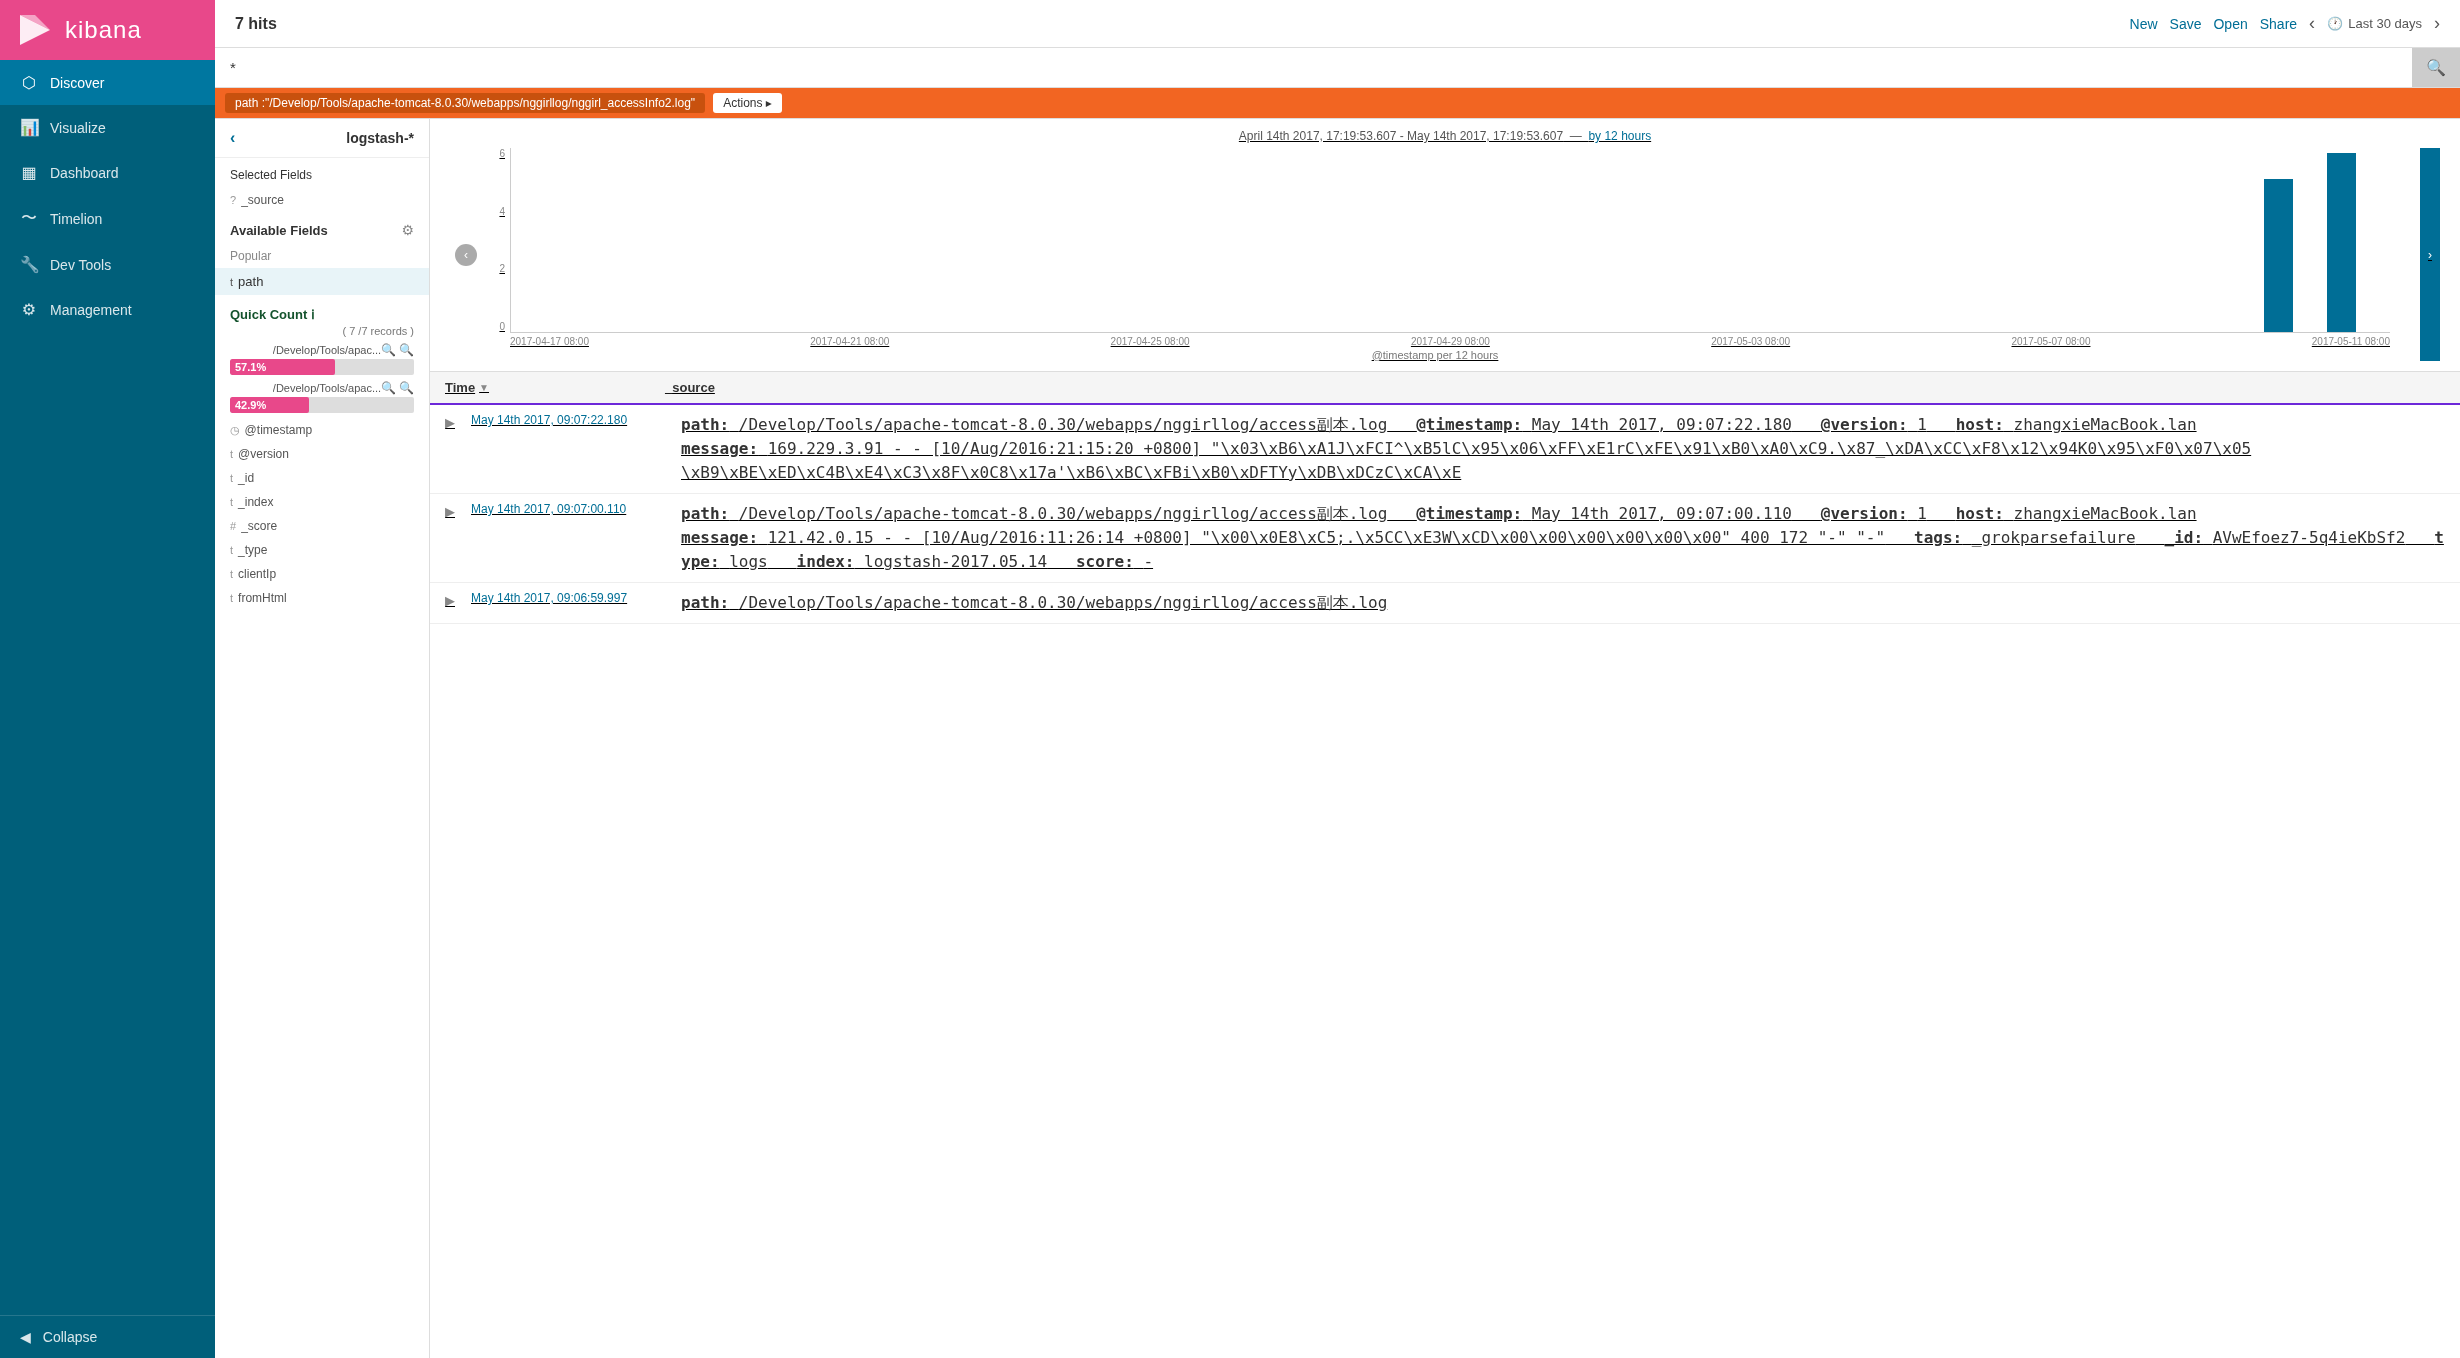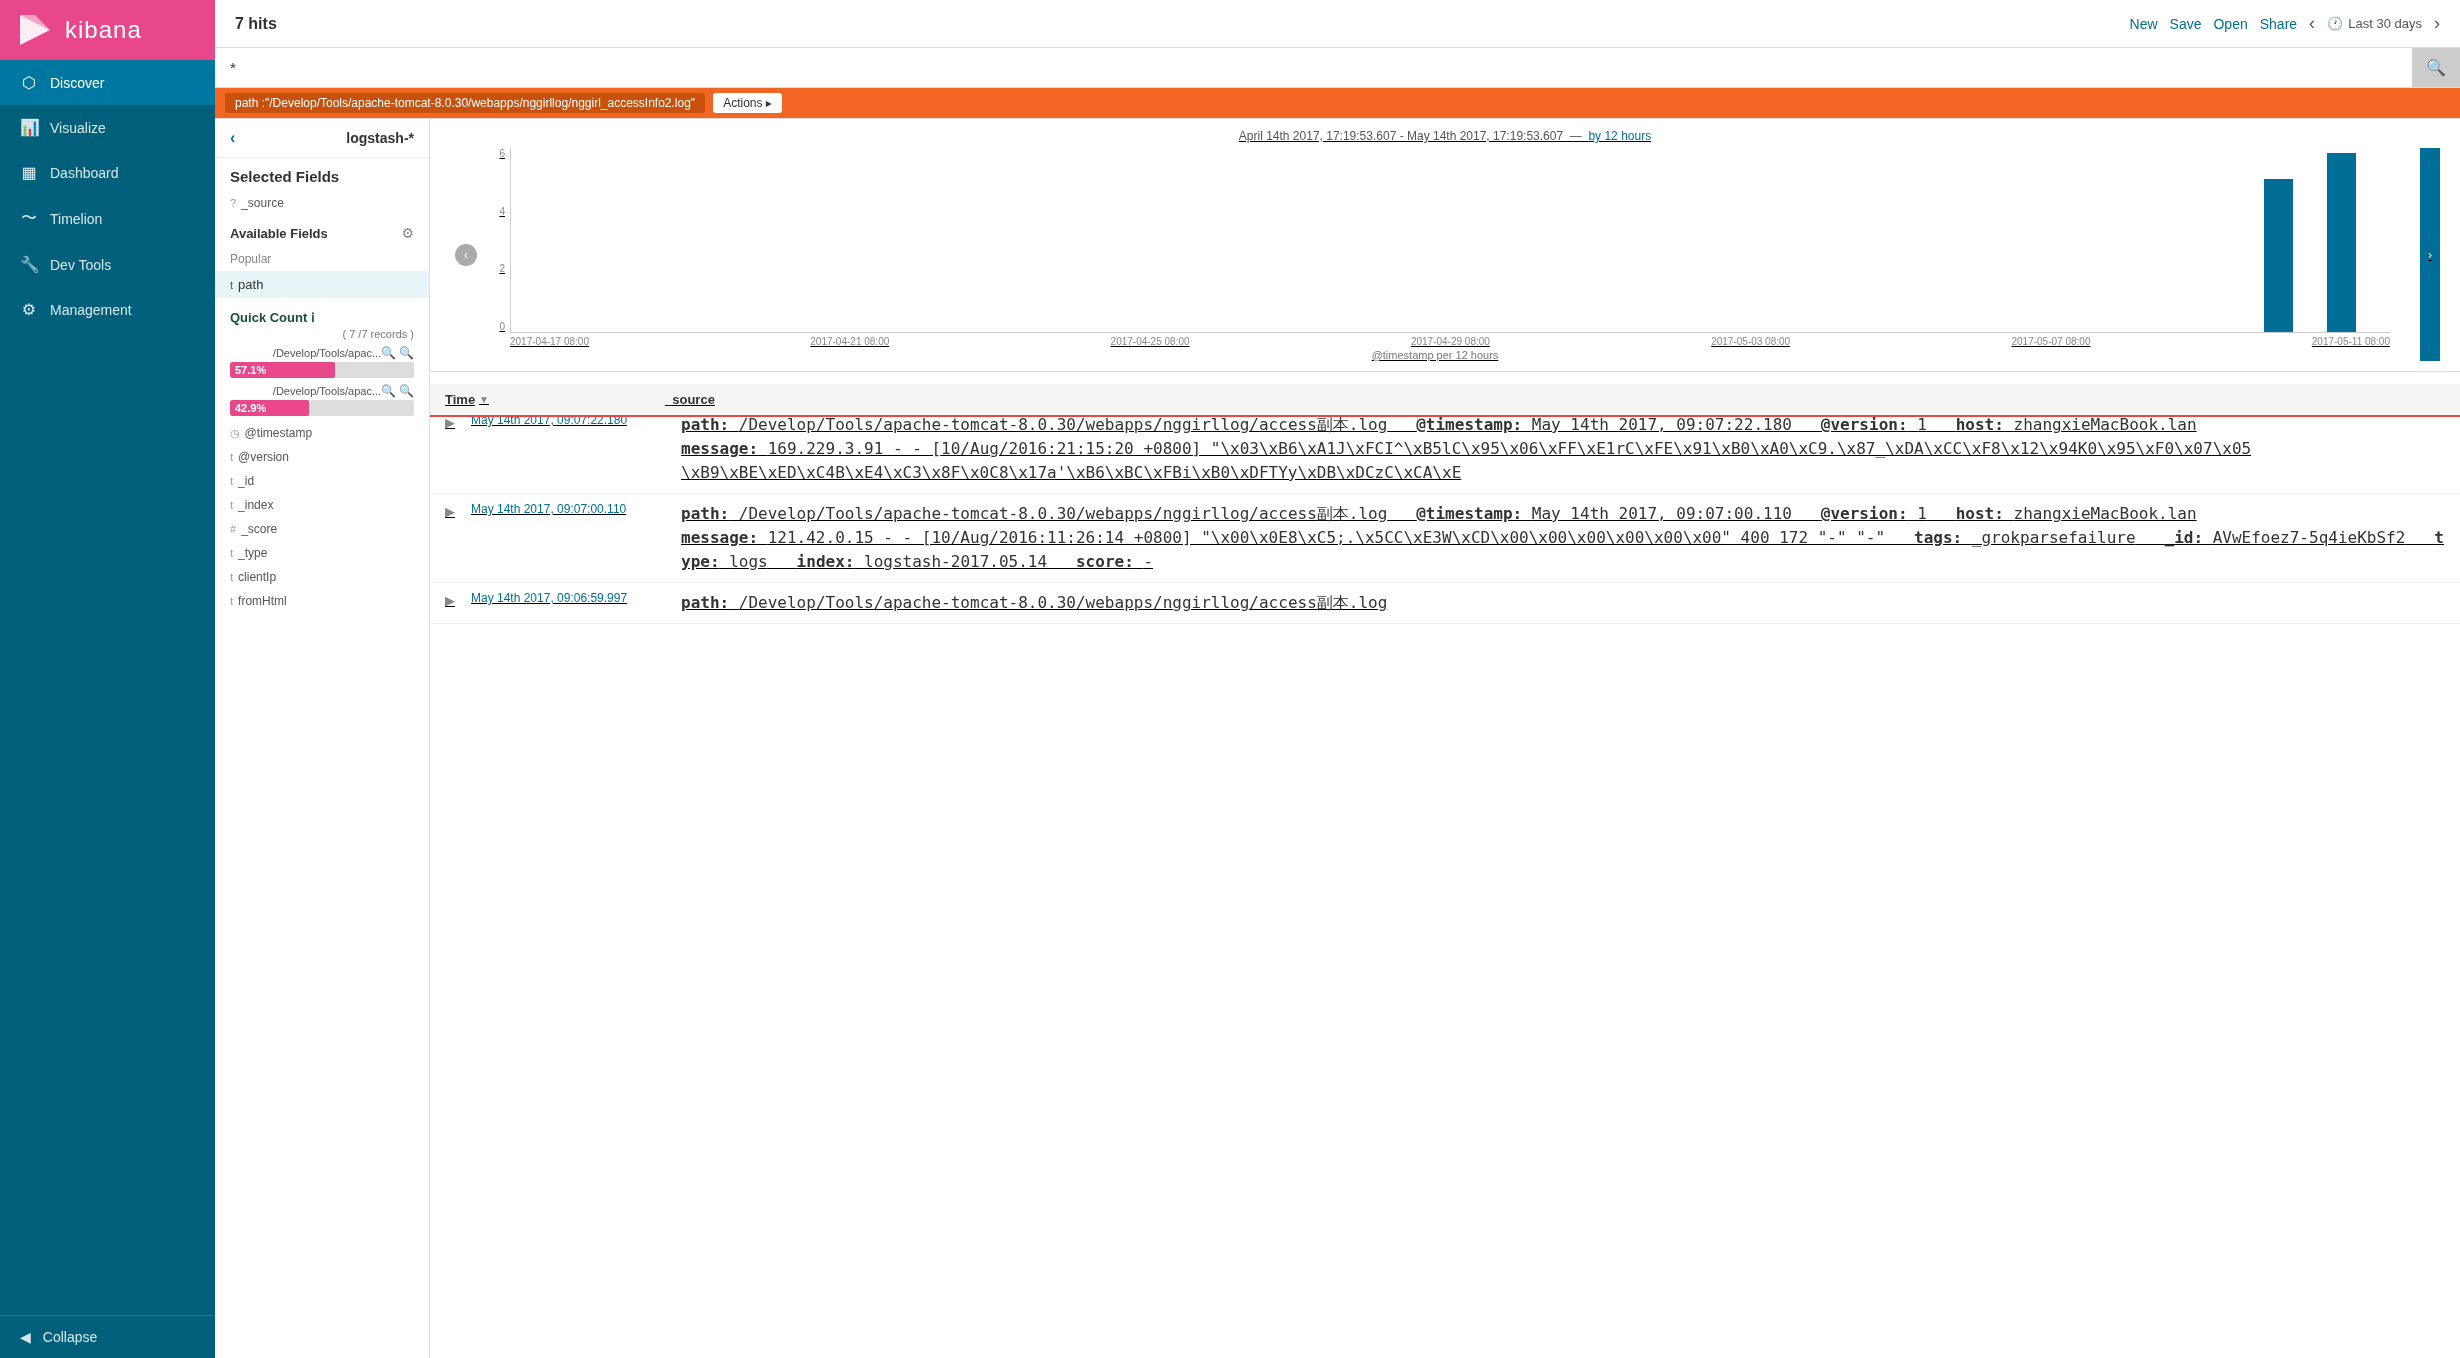--- a/index.html
+++ b/index.html
@@ -161,22 +161,22 @@
       border-bottom: 1px solid #eee;
       display: flex;
       align-items: center;
       justify-content: space-between;
     }
     .chevron-left { color: #006e96; cursor: pointer; font-size: 16px; }
 
     
     .section-header {
       padding: 10px 15px 6px;
-      font-size: 15px;
-      font-weight: 700;
+      font-size: 12px;
+      font-weight: 400;
       color: #333;
     }
     .section-item {
       padding: 5px 15px;
       font-size: 12px;
       color: #555;
       display: flex;
       align-items: center;
       gap: 5px;
       cursor: pointer;
@@ -311,27 +311,27 @@
     }
 
     
     .table-area {
       flex: 1;
       overflow-y: auto;
     }
     .table-header-row {
       display: flex;
       background: #f5f5f5;
-      border-bottom: 2px solid #ef4444;
+      border-bottom: 2px solid #6d28d9;
       padding: 8px 15px;
       font-weight: 600;
       font-size: 13px;
       color: #333;
       position: sticky;
-      top: 12px;
+      top: 0;
       z-index: 10;
     }
     .th-time { width: 220px; min-width: 220px; display: flex; align-items: center; gap: 4px; }
     .th-source { flex: 1; }
     .sort-icon { color: #888; font-size: 10px; }
 
     .table-row {
       display: flex;
       border-bottom: 1px solid #eee;
       padding: 8px 15px;

